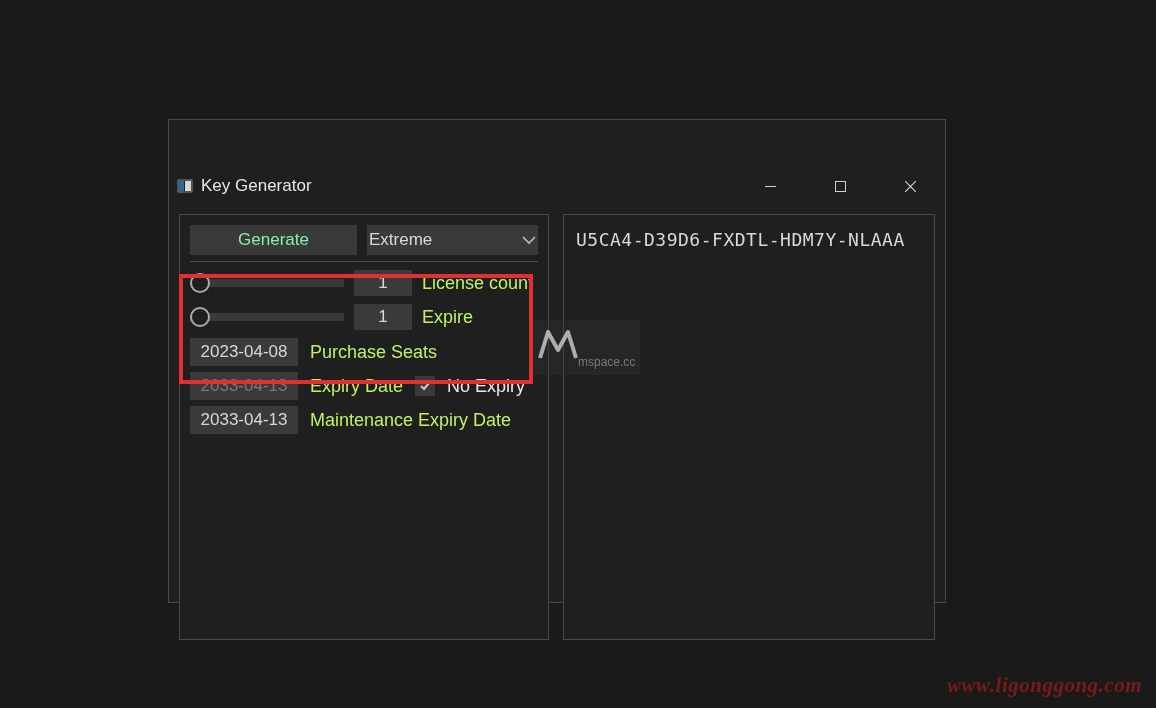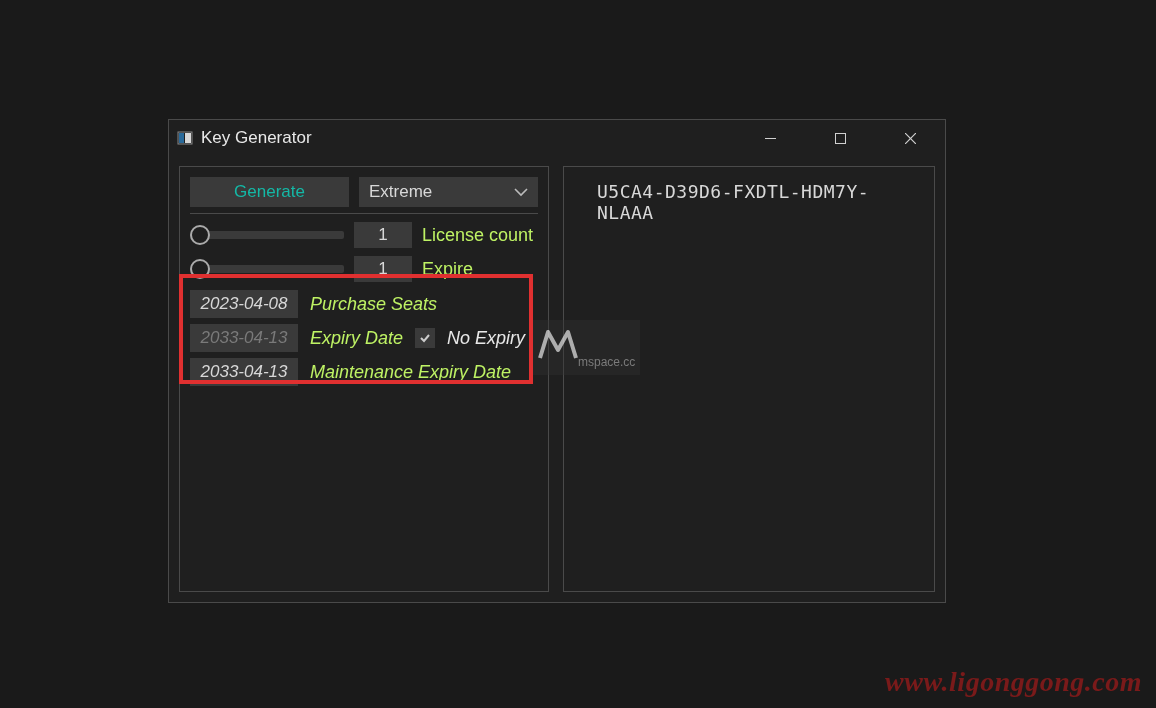--- a/index.html
+++ b/index.html
@@ -19,20 +19,21 @@
     height: 484px;
     background: #1f1f1f;
     border: 1px solid #4a4a4a;
   }
   .titlebar {
     height: 36px;
     display: flex;
     align-items: center;
     padding-left: 8px;
     background: #1f1f1f;
+    margin-top: 48px;
   }
   .app-icon {
     width: 16px;
     height: 16px;
     margin-right: 8px;
     display: inline-flex;
   }
   .app-title {
     color: #e8e8e8;
     font-size: 17px;
@@ -64,34 +65,34 @@
   .left-panel { width: 370px; position: relative; }
   .right-panel { flex: 1; }
   .row1 {
     display: flex;
     gap: 10px;
     margin-bottom: 6px;
   }
   .btn-generate {
     flex: 1;
     background: #3a3a3a;
-    color: #14b8a6;
+    color: #86efac;
     border: none;
     height: 30px;
     font-size: 17px;
     font-family: inherit;
   }
   .select-wrap {
     flex: 1;
     position: relative;
     background: #3a3a3a;
     height: 30px;
     display: flex;
     align-items: center;
-    padding: 0 10px;
+    padding: 0 2px;
   }
   .select-label {
     color: #d8d8d8;
     font-size: 17px;
     flex: 1;
   }
   .chevron {
     width: 14px;
     height: 10px;
   }
@@ -140,21 +141,20 @@
   }
   .field-label {
     color: #bef264;
     font-size: 18px;
   }
   .date-row {
     display: flex;
     align-items: center;
     gap: 12px;
     margin-bottom: 6px;
-    font-style: italic;
   }
   .date-box {
     width: 108px;
     height: 28px;
     background: #3a3a3a;
     color: #d8d8d8;
     display: flex;
     align-items: center;
     justify-content: center;
     font-size: 17px;
@@ -184,38 +184,37 @@
     border: 4px solid #e03030;
     pointer-events: none;
     z-index: 10;
   }
   .key-output {
     color: #d8d8d8;
     font-family: "Consolas", monospace;
     font-size: 18px;
     letter-spacing: 0.5px;
     padding: 4px 2px;
-    margin-left: 21px;
   }
   .watermark-logo {
     position: absolute;
     left: 530px;
     top: 320px;
     width: 110px;
     height: 55px;
     z-index: 5;
     opacity: 0.75;
     pointer-events: none;
   }
   .watermark-url {
     position: absolute;
     right: 14px;
     bottom: 10px;
     color: #7a1a1a;
-    font-size: 28px;
+    font-size: 21px;
     font-weight: bold;
     font-style: italic;
     font-family: Georgia, serif;
     letter-spacing: 0.5px;
   }
 </style>
 </head>
 <body>
 
 <div class="window">

